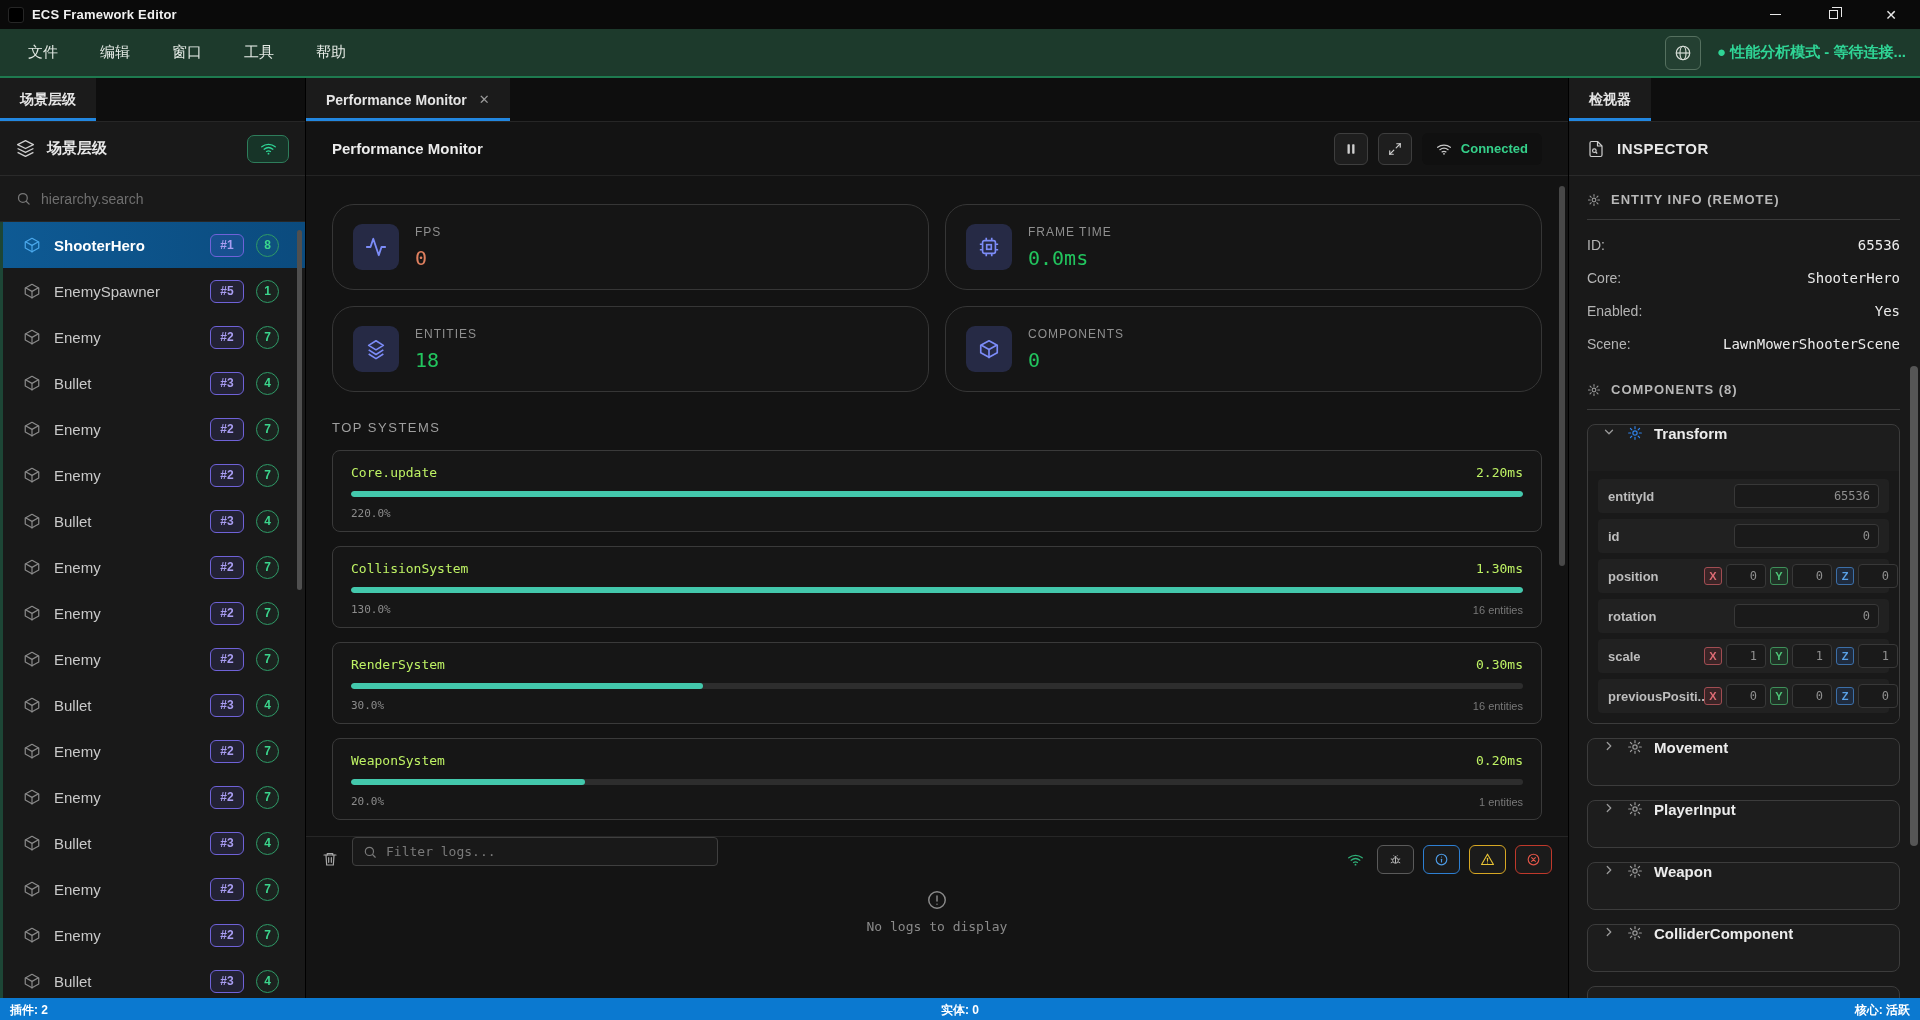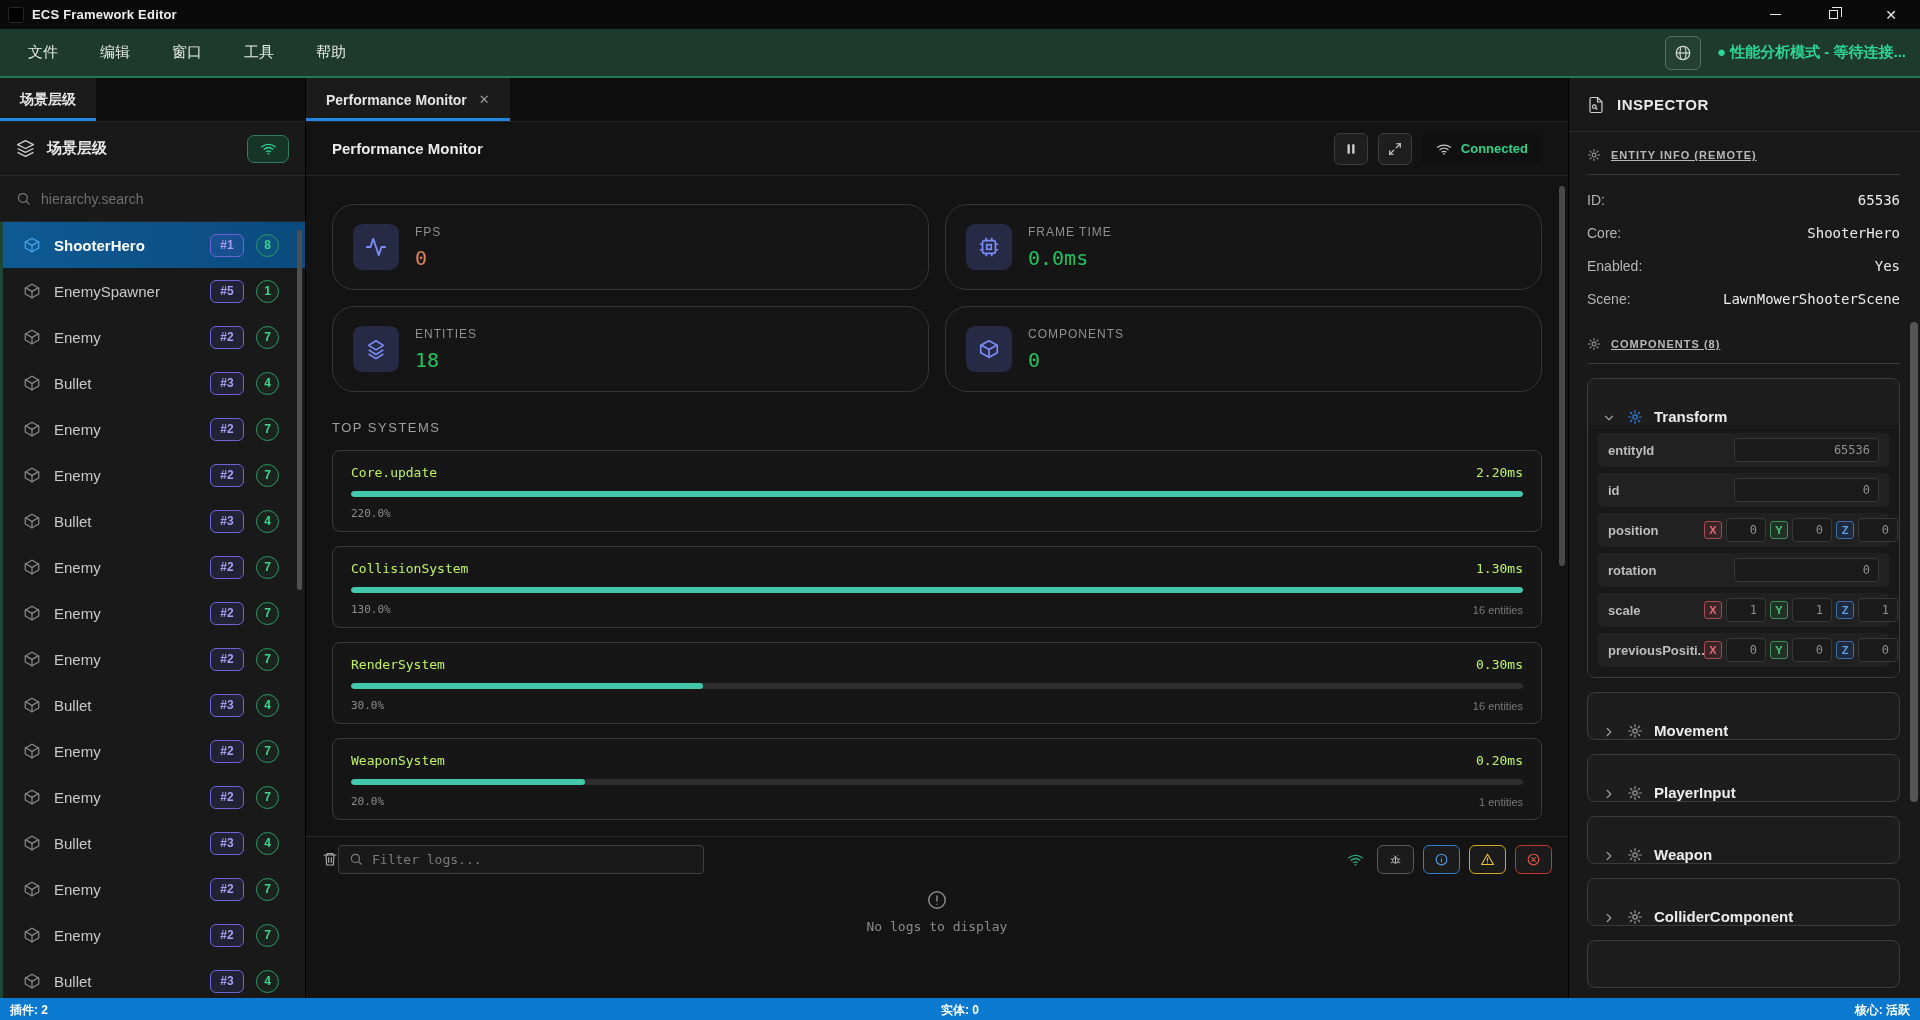--- a/index.html
+++ b/index.html
@@ -77,49 +77,49 @@
   .sys-track { margin-top:11px; height:6px; border-radius:3px; background:#2d2d2d; overflow:hidden; }
   .sys-fill { height:100%; border-radius:3px; background:#43c8ac; }
   .sys-bottom { margin-top:10px; display:flex; justify-content:space-between; align-items:center; }
   .sys-pct { font-family:"DejaVu Sans Mono", monospace; font-size:11px; color:#8c8c8c; }
   .sys-ent { font-size:11px; color:#787878; }
   .center-scroll { position:absolute; right:3px; top:10px; width:6px; height:380px; background:#484848; border-radius:3px; }
 
   
   .console { height:162px; flex:none; border-top:1px solid #262626; background:#141414; display:flex; flex-direction:column; overflow:hidden; }
   .console .tabsbar { height:40px; }
-  .console-toolbar { height:44px; flex:none; display:flex; align-items:center; padding:0 16px; }
+  .console-toolbar { height:44px; flex:none; display:flex; gap:14px; padding:0 16px; }
   .trash { color:#a8a8a8; }
   .filter-box { width:366px; height:29px; border:1px solid #3f3f3f; border-radius:4px; background:#191919; display:flex; align-items:center; gap:9px; padding:0 10px; color:#7a7a7a; }
   .filter-box input { background:transparent; border:none; outline:none; color:#bdbdbd; font-size:13px; font-family:"DejaVu Sans Mono", monospace; width:290px; }
   .filter-box input::placeholder { color:#7a7a7a; }
   .console-right { margin-left:auto; display:flex; align-items:center; gap:9px; }
   .conn-dot-wifi { color:#2fae77; margin-right:4px; }
   .log-btn { width:37px; height:29px; border-radius:6px; background:#1b1b1b; display:flex; align-items:center; justify-content:center; }
   .log-btn.debug { border:1px solid #5a5a5a; color:#b9b9b9; }
   .log-btn.info  { border:1px solid #2d7fd3; color:#4d9ae4; }
   .log-btn.warn  { border:1px solid #d7a723; color:#e8c335; }
   .log-btn.error { border:1px solid #c0392b; color:#e05548; }
   .console-empty { flex:1; display:flex; flex-direction:column; align-items:center; justify-content:flex-start; padding-top:8px; gap:8px; color:#8a8a8a; }
   .console-empty .msg { font-family:"DejaVu Sans Mono", monospace; font-size:13px; }
 
   
   .rightpanel { width:352px; flex:none; background:#191919; border-left:1px solid #000; display:flex; flex-direction:column; }
   .insp-header { height:54px; flex:none; display:flex; align-items:center; gap:12px; padding:0 18px; border-bottom:1px solid #2a2a2a; color:#e8e8e8; }
   .insp-title { font-size:15px; font-weight:700; letter-spacing:.5px; }
   .insp-body { flex:1; overflow:hidden; padding:16px 20px 0 18px; position:relative; }
   .section-head { display:flex; align-items:center; gap:10px; color:#b8b8b8; }
-  .section-title { font-size:11px; font-weight:700; letter-spacing:1px;text-decoration:underline; }
+  .section-title { font-size:13px; font-weight:700; letter-spacing:1px; }
   .section-rule { border-bottom:1px solid #3a3a3a; margin:12px 0 8px 0; }
   .kv { height:33px; display:flex; align-items:center; justify-content:space-between; }
   .kv .k { color:#b4b4b4; font-size:14px; }
   .kv .v { color:#ececec; font-size:14px; font-family:"DejaVu Sans Mono", monospace; }
   .comps-gap { height:22px; }
   .comp-card { border:1px solid #3c3c3c; border-radius:8px; background:#1d1d1d; margin-top:14px; overflow:hidden; }
-  .comp-head { height:46px; display:flex; align-items:flex-end; gap:11px; padding:0 14px; color:#ececec; }
+  .comp-head { height:46px; display:flex; align-items:flex-start; gap:11px; padding:0 14px; color:#ececec; }
   .comp-name { font-size:15px; font-weight:700; }
   .chev { color:#9a9a9a; }
   .gear-blue { color:#2f81e8; }
   .gear-grey { color:#9a9a9a; }
   .comp-body { background:#191919; padding:8px 10px 10px 10px; }
   .prop-row { height:34px; margin-bottom:6px; background:#212121; border-radius:4px; display:flex; align-items:center; padding:0 10px; }
   .prop-row:last-child { margin-bottom:0; }
   .prop-label { flex:0 0 96px; color:#bdbdbd; font-size:13px; font-weight:700; white-space:nowrap; overflow:hidden; }
   .prop-controls { flex:1; display:flex; align-items:center; justify-content:flex-end; gap:4px; }
   .num-input { height:24px; background:#1a1a1a; border:1px solid #383838; border-radius:4px; color:#8f8f8f; font-family:"DejaVu Sans Mono", monospace; font-size:12px; display:flex; align-items:center; justify-content:flex-end; padding:0 8px; }
@@ -690,20 +690,25 @@
               <path d="M12 7.5V13"></path>
               <path d="M12 16.5h.01"></path>
             </svg>
         </span>
         <span class="msg">No logs to display</span>
       </div>
     </div>
   </div>
 
   <div class="rightpanel">
+    <div class="tabsbar">
+      <div class="tab active">
+        <span>检视器</span>
+      </div>
+    </div>
     <div class="insp-header">
       <span class="icon">
         <svg width="18" height="18" viewBox="0 0 24 24" fill="none" stroke="#cfcfcf" stroke-width="1.6" stroke-linejoin="round">
             <path d="M14 2H6a2 2 0 0 0-2 2v16a2 2 0 0 0 2 2h12a2 2 0 0 0 2-2V8l-6-6z"></path>
             <path d="M14 2v6h6"></path>
             <circle cx="9.8" cy="14.2" r="2.4"></circle>
             <path d="m11.6 16 2 2"></path>
           </svg>
       </span>
       <span class="insp-title">INSPECTOR</span>

